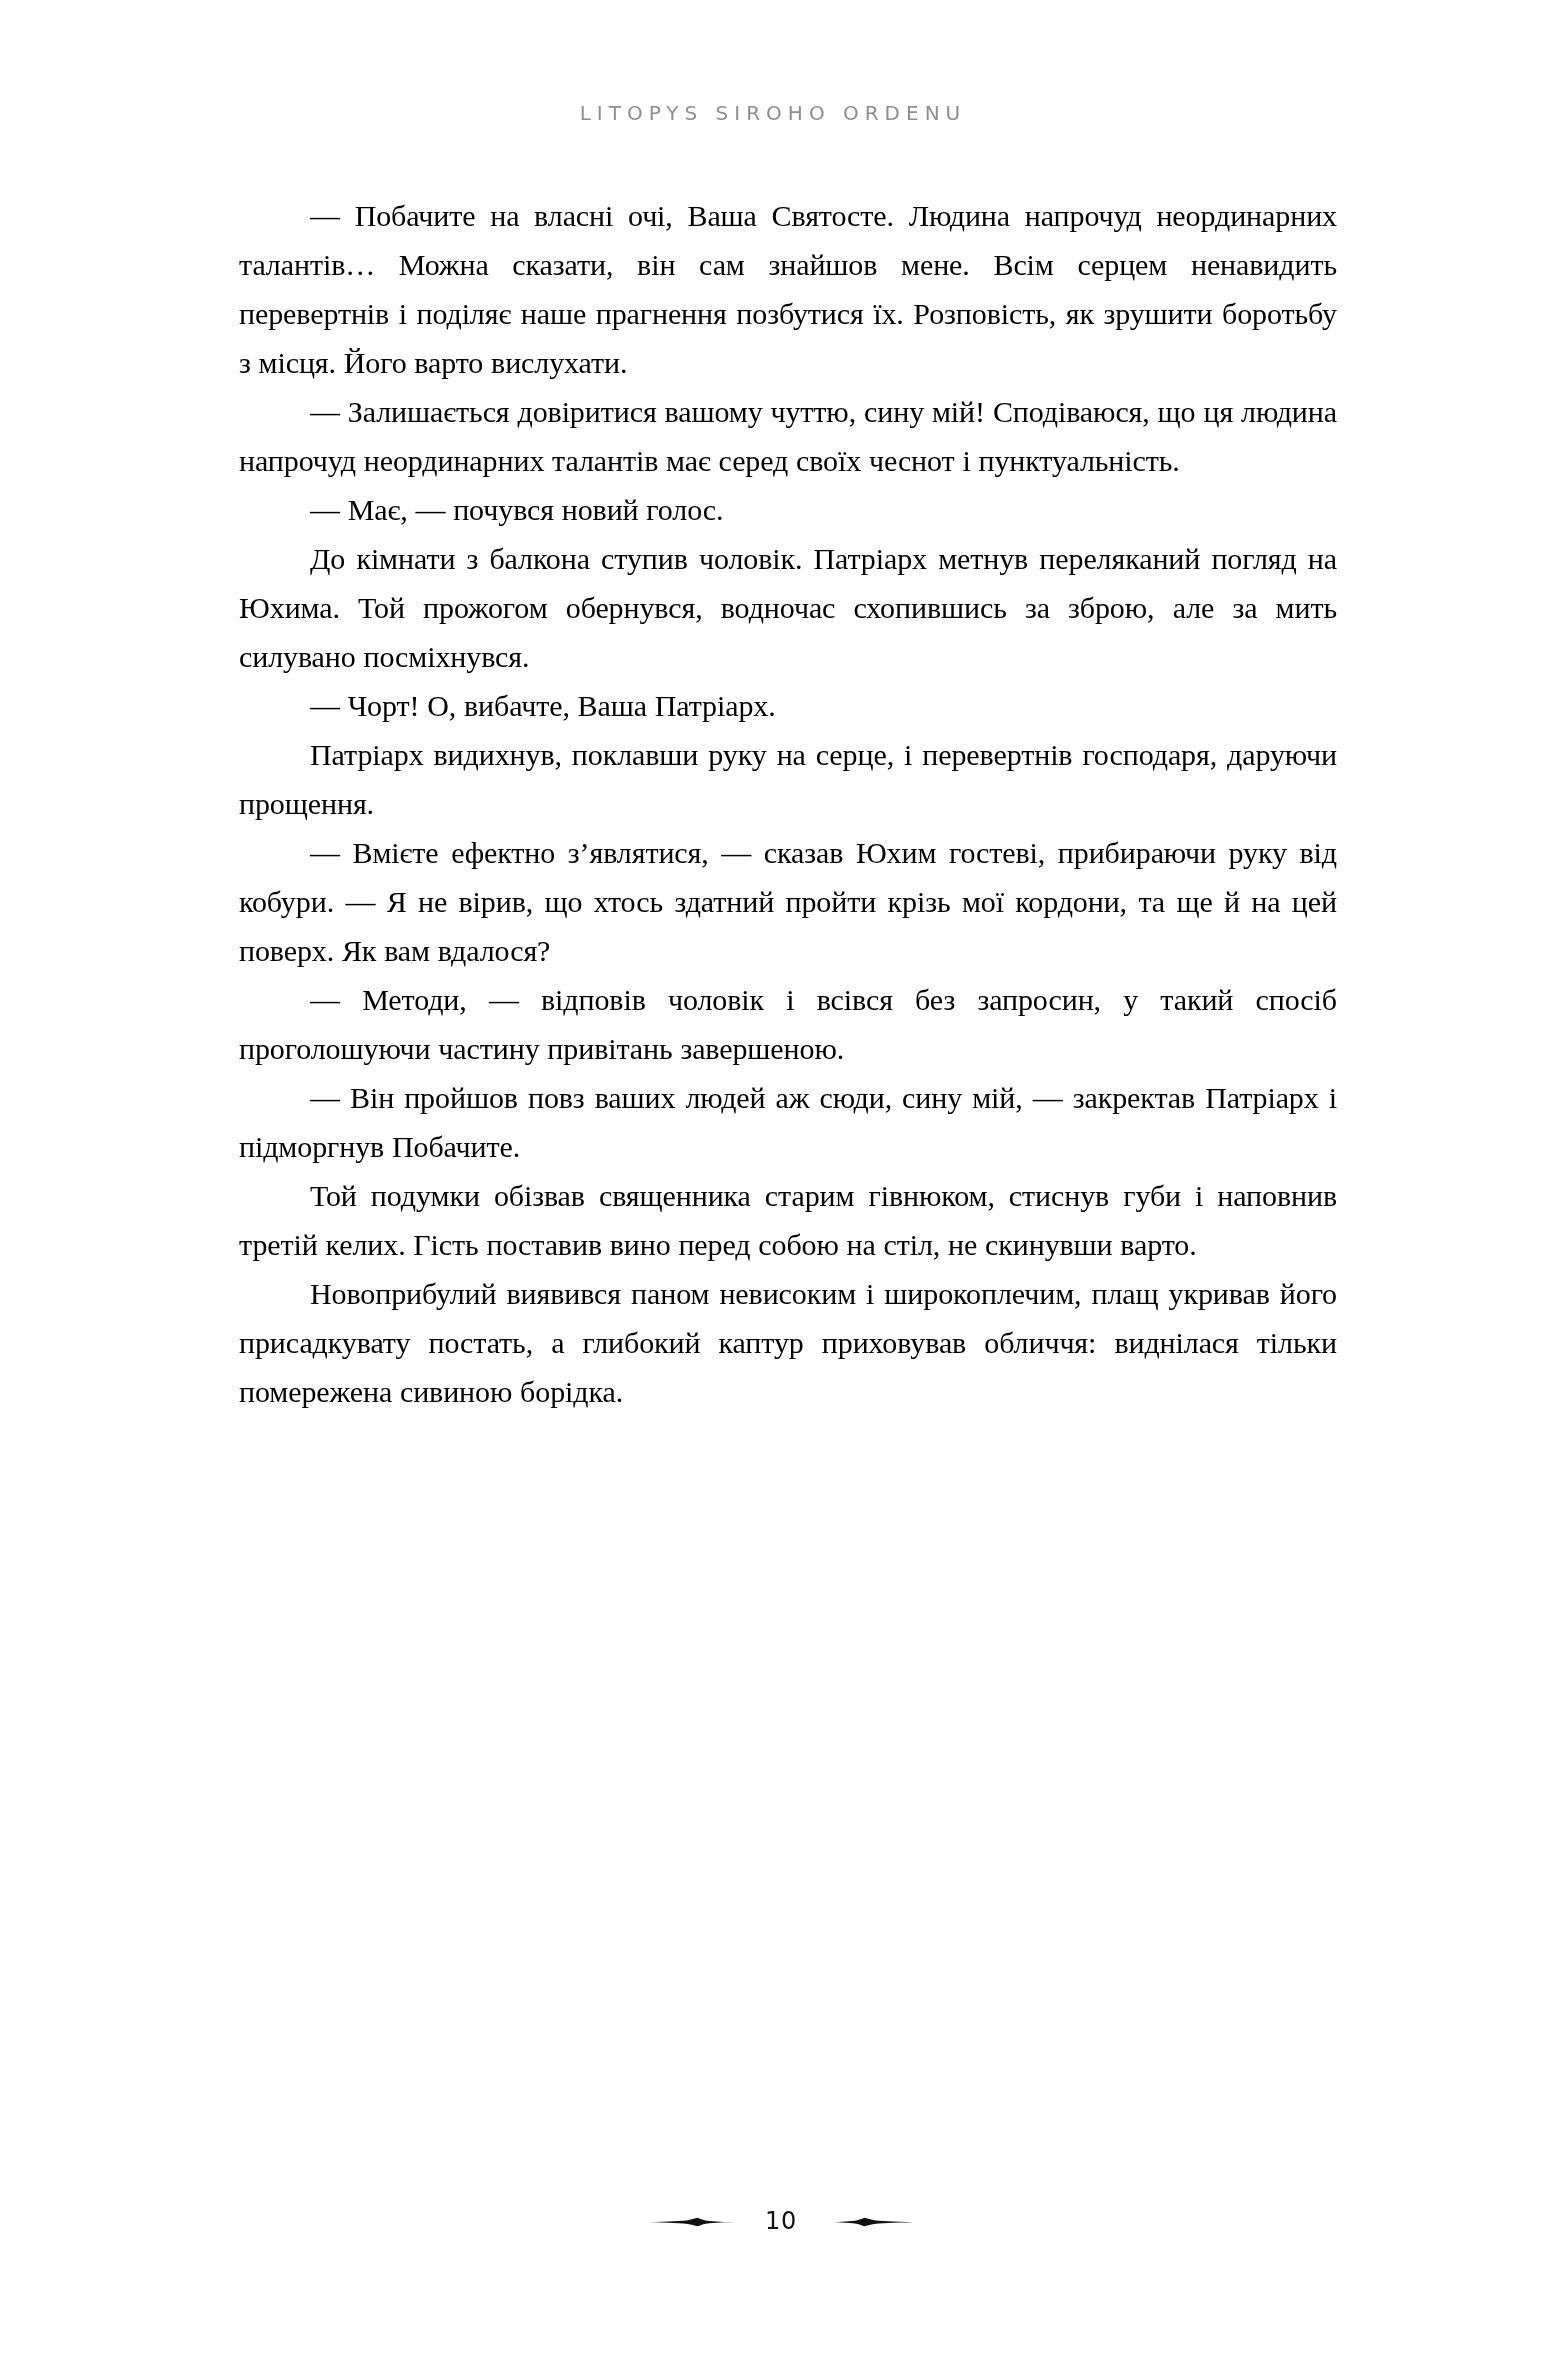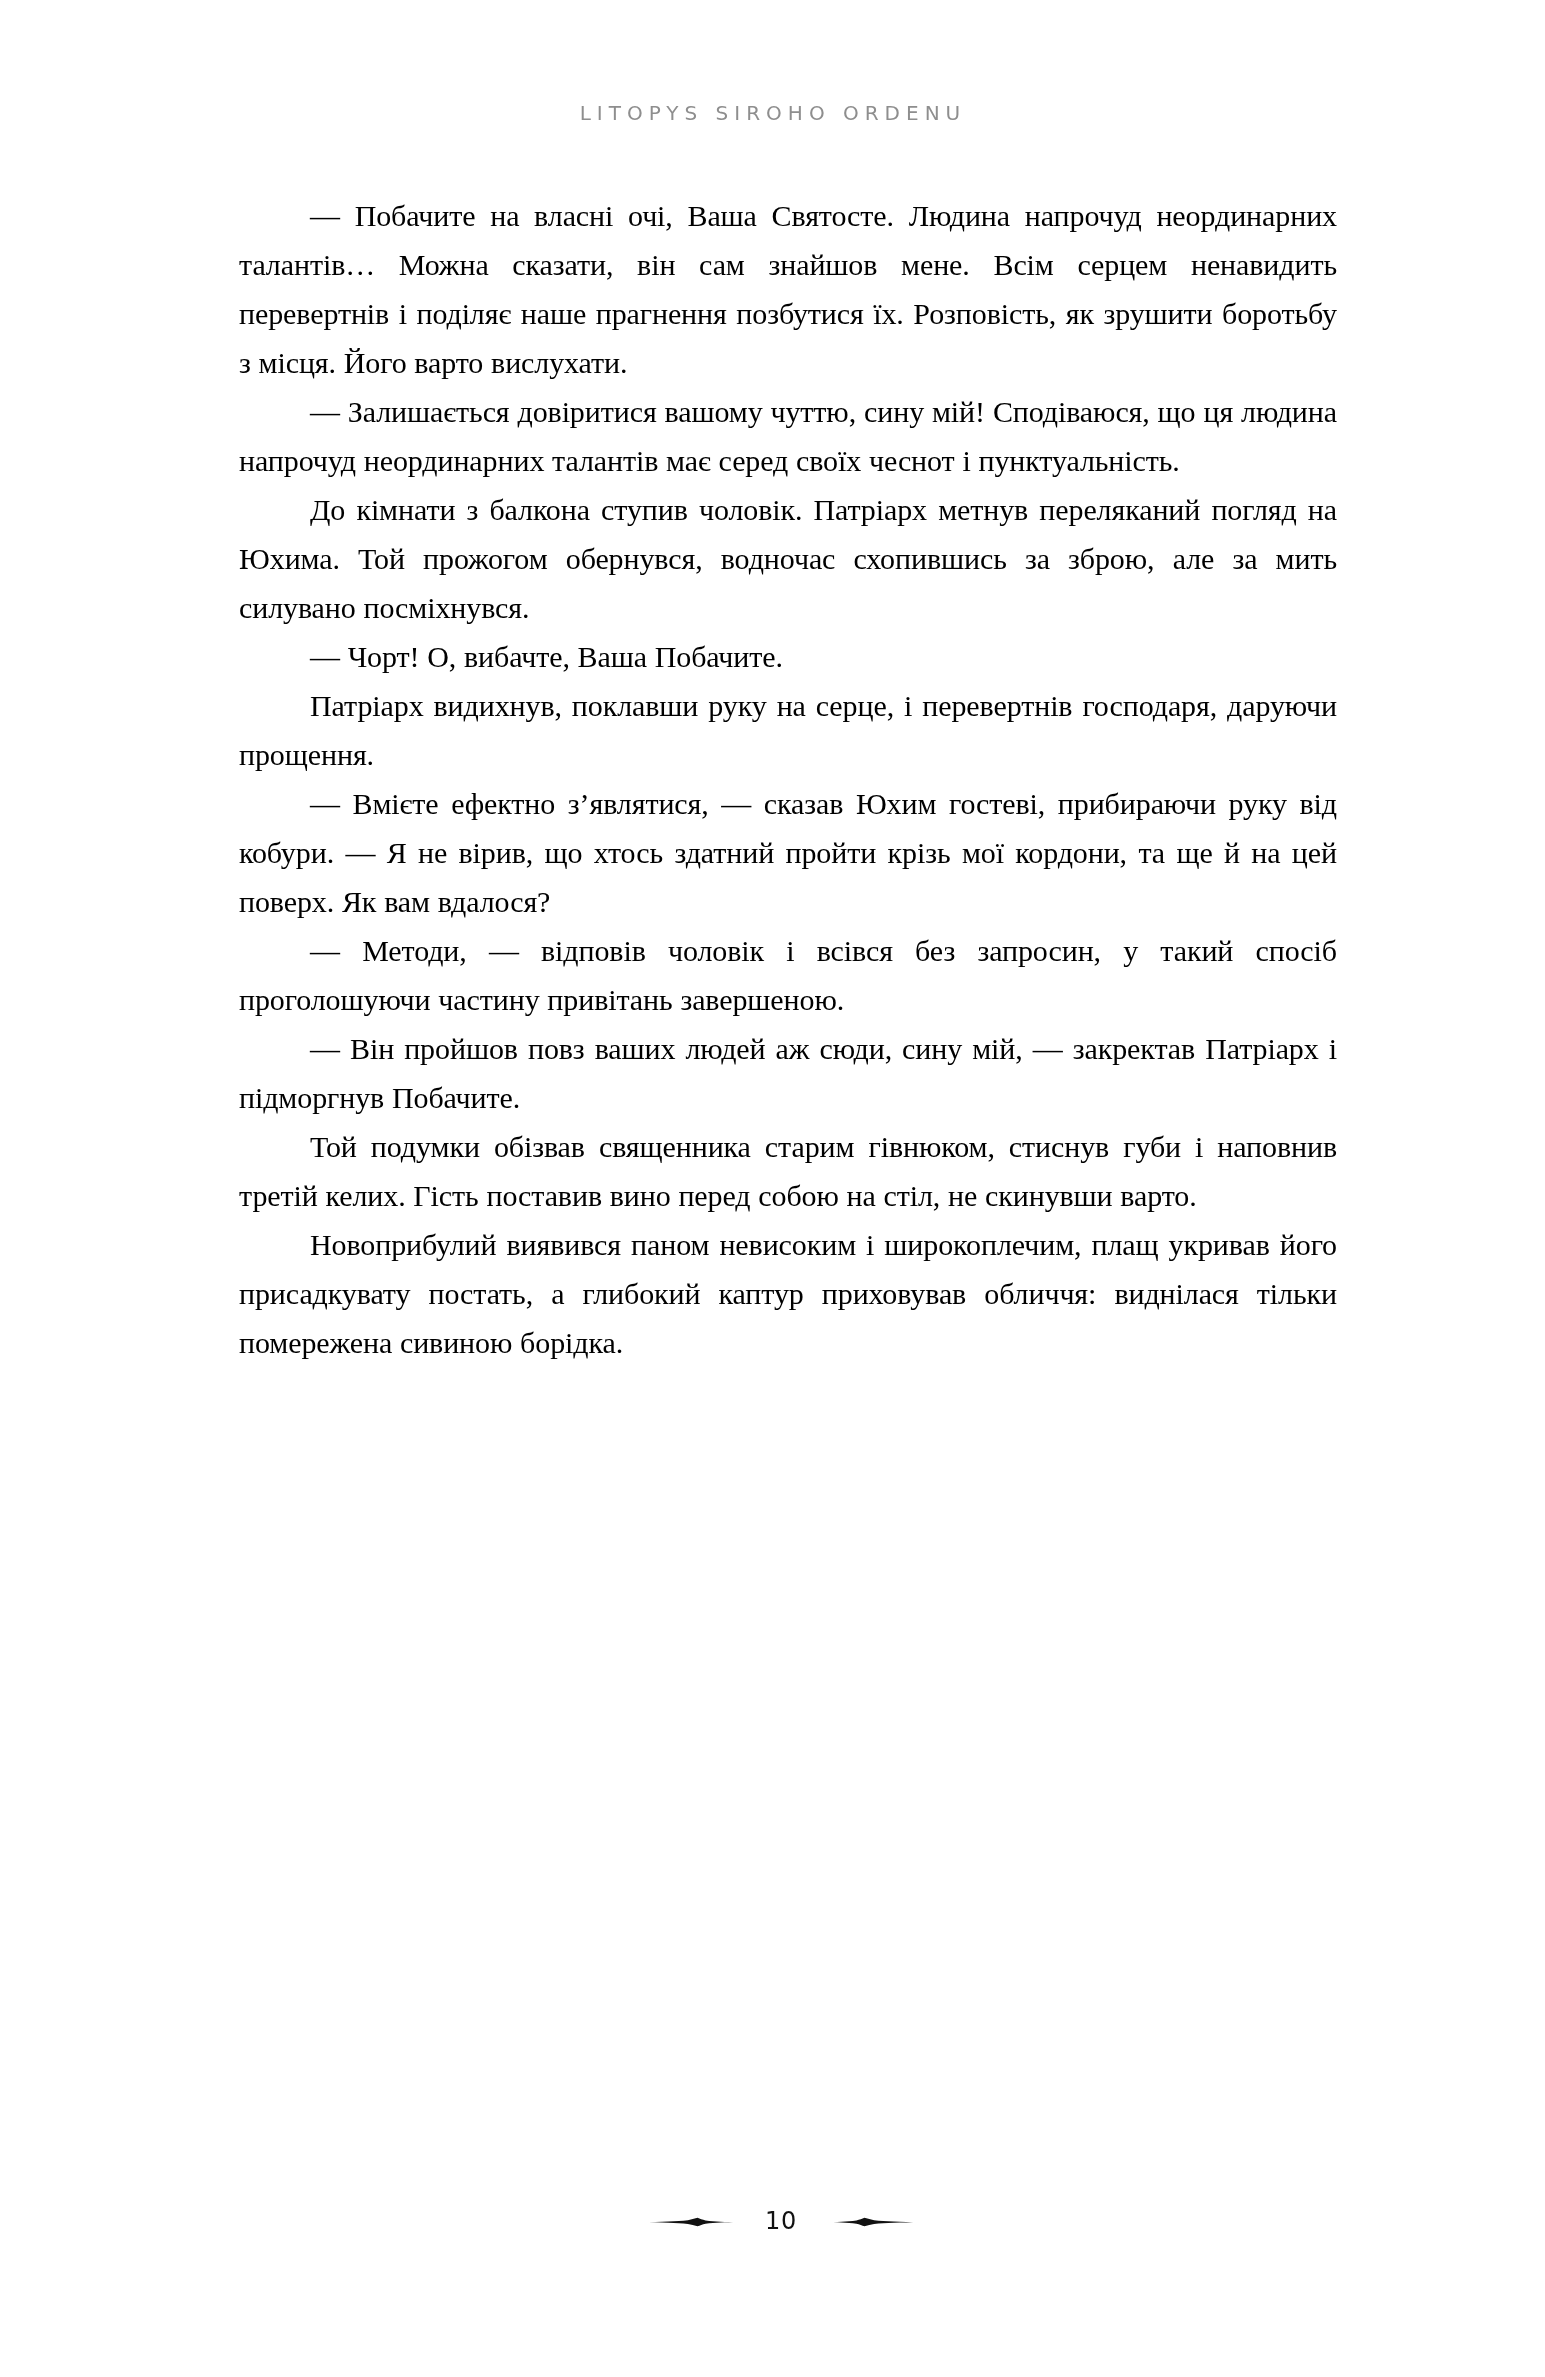--- a/index.html
+++ b/index.html
@@ -91,22 +91,23 @@
 
 <div class="page">
 
   <div class="running-header">
     <span class="rh-text">LITOPYS SIROHO ORDENU</span>
   </div>
 
   <div class="textblock">
     <p>— Побачите на власні очі, Ваша Святосте. Людина напрочуд неординарних талантів… Можна сказати, він сам знайшов мене. Всім серцем ненавидить перевертнів і поділяє наше прагнення позбутися їх. Розповість, як зрушити боротьбу з місця. Його варто вислухати.</p>
     <p>— Залишається довіритися вашому чуттю, сину мій! Сподіваюся, що ця людина напрочуд неординарних талантів має серед своїх чеснот і пунктуальність.</p>
+    <p>— Має, — почувся новий голос.</p>
     <p>До кімнати з балкона ступив чоловік. Патріарх метнув переляканий погляд на Юхима. Той прожогом обернувся, водночас схопившись за зброю, але за мить силувано посміхнувся.</p>
-    <p>— Чорт! О, вибачте, Ваша Побачите.</p>
+    <p>— Чорт! О, вибачте, Ваша Патріарх.</p>
     <p>Патріарх видихнув, поклавши руку на серце, і перевертнів господаря, даруючи прощення.</p>
     <p>— Вмієте ефектно з’являтися, — сказав Юхим гостеві, прибираючи руку від кобури. — Я не вірив, що хтось здатний пройти крізь мої кордони, та ще й на цей поверх. Як вам вдалося?</p>
     <p>— Методи, — відповів чоловік і всівся без запросин, у такий спосіб проголошуючи частину привітань завершеною.</p>
     <p>— Він пройшов повз ваших людей аж сюди, сину мій, — закректав Патріарх і підморгнув Побачите.</p>
     <p>Той подумки обізвав священника старим гівнюком, стиснув губи і наповнив третій келих. Гість поставив вино перед собою на стіл, не скинувши варто.</p>
     <p>Новоприбулий виявився паном невисоким і широкоплечим, плащ укривав його присадкувату постать, а глибокий каптур приховував обличчя: виднілася тільки помережена сивиною борідка.</p>
   </div>
 
   <div class="footer">
 

